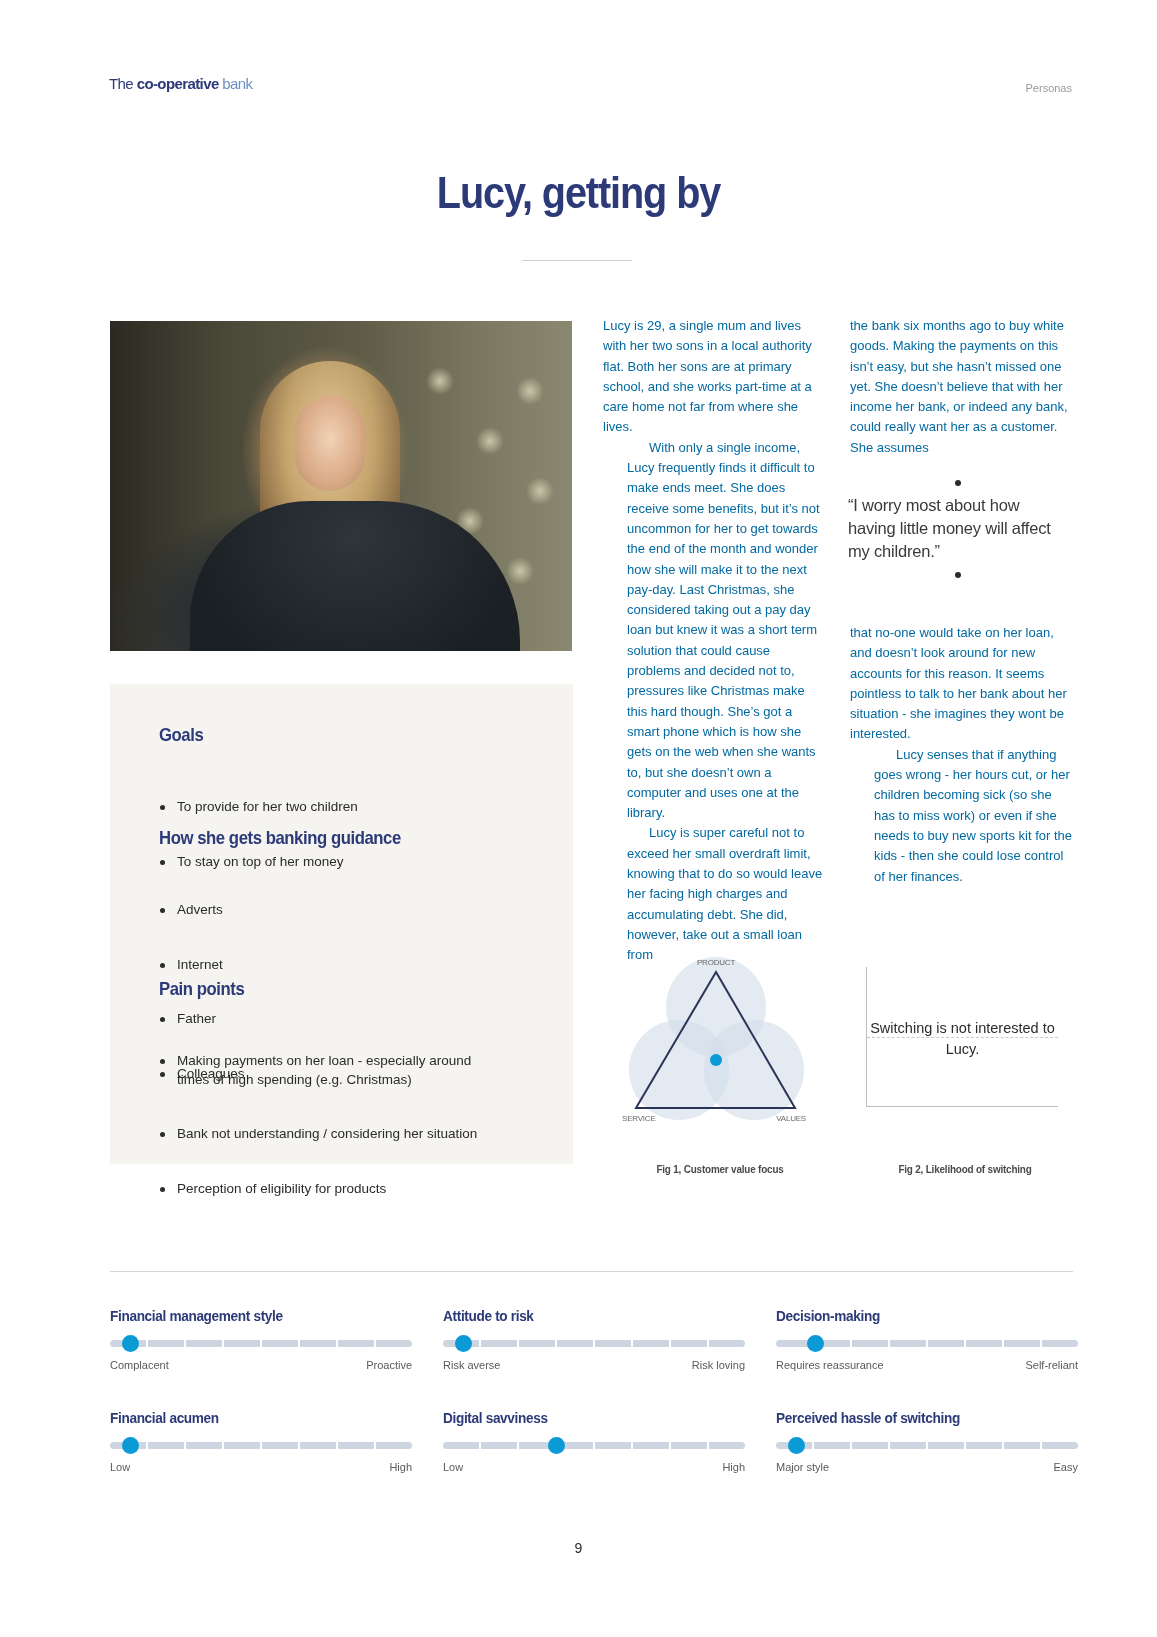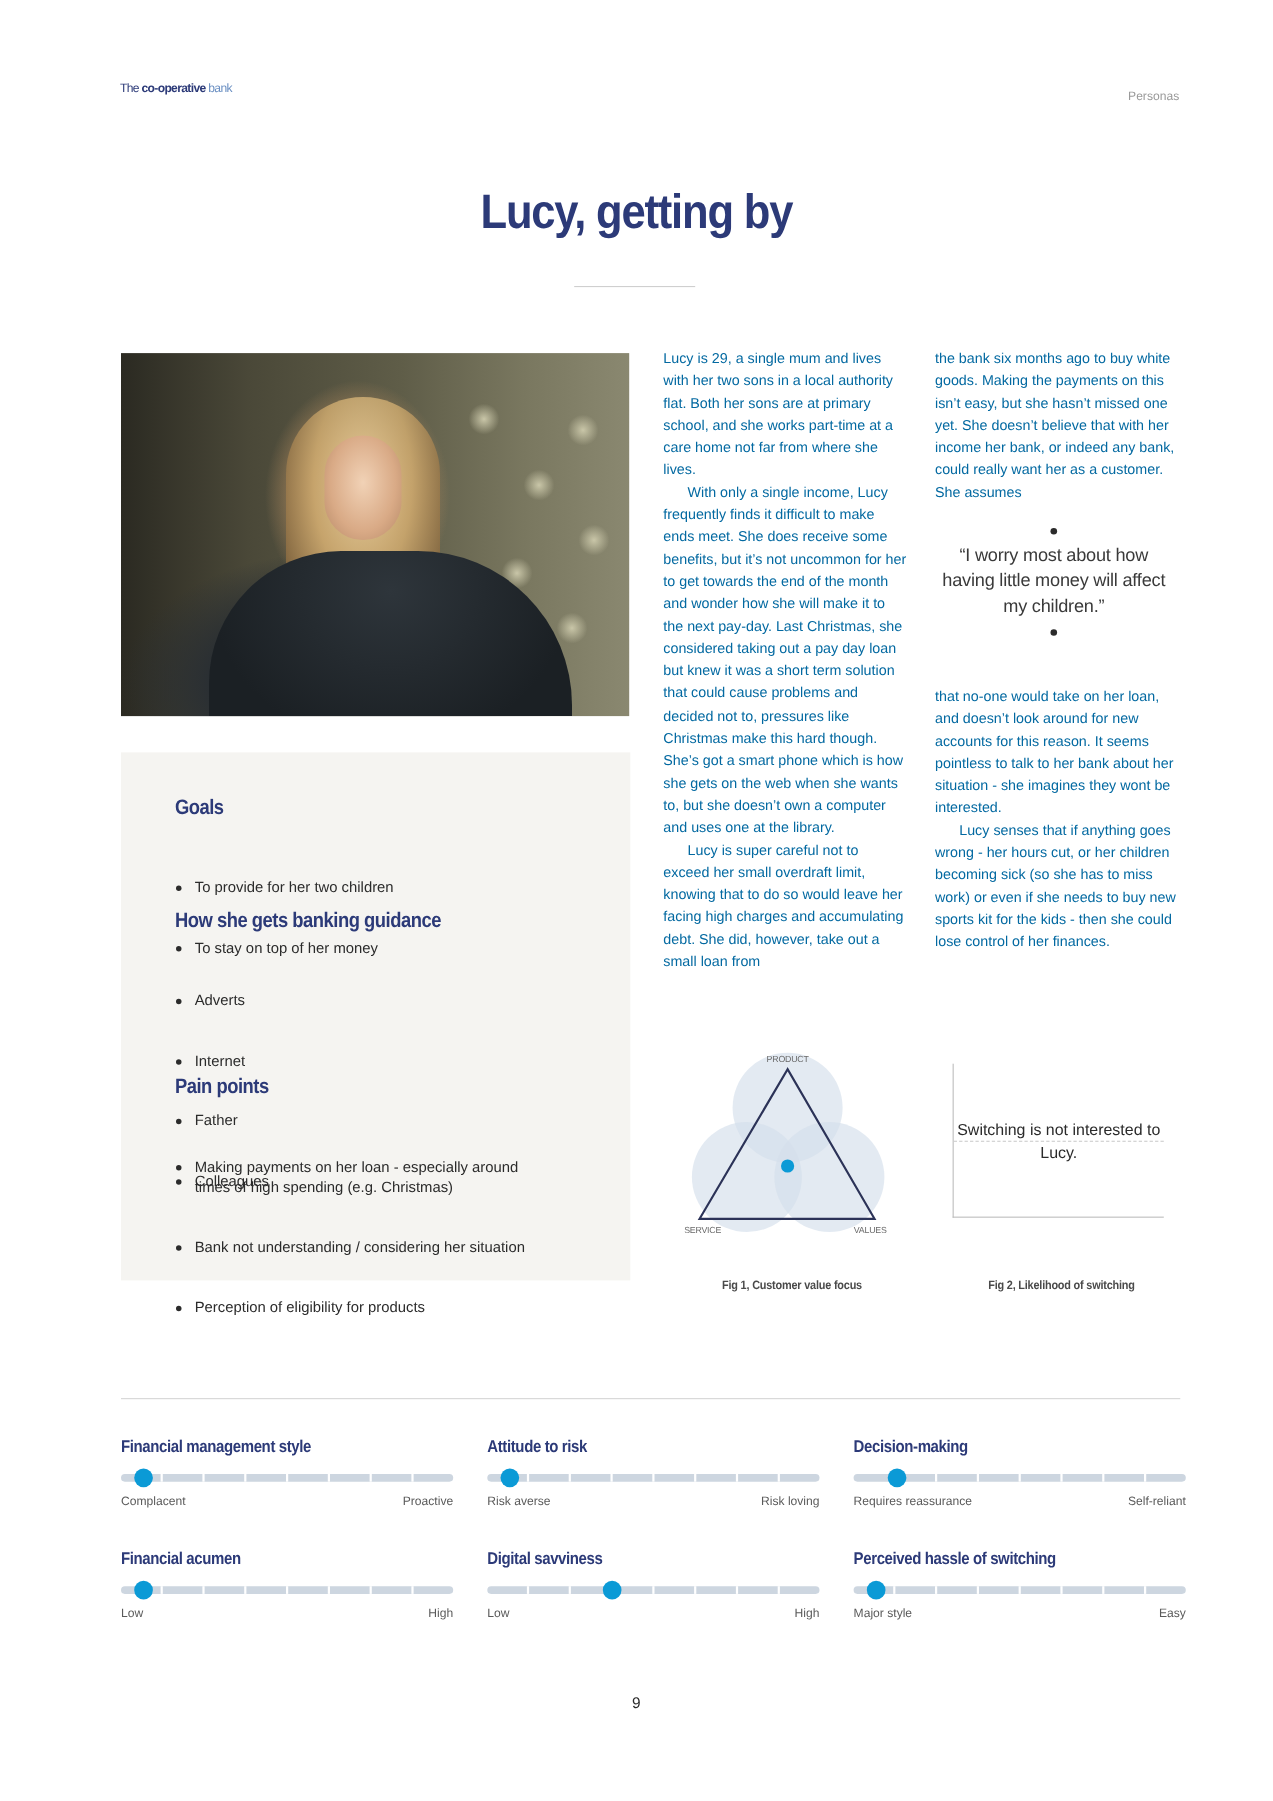--- a/index.html
+++ b/index.html
@@ -1,20 +1,20 @@
 <!DOCTYPE html>
 <html><head>
 <meta charset="utf-8">
 <style>
   * { box-sizing: border-box; margin: 0; padding: 0; }
   html, body { width: 1157px; height: 1637px; background: #ffffff; }
   body { position: relative; font-family: "Liberation Sans", sans-serif; color: #2b2b2b; overflow: hidden; }
 
   
-  .logo { position: absolute; left: 109px; top: 75px; font-size: 11px; letter-spacing: -0.6px; color: #2c3a78; }
+  .logo { position: absolute; left: 109px; top: 75px; font-size: 15px; letter-spacing: -0.6px; color: #2c3a78; }
   .logo .the { font-weight: 400; }
   .logo .coop { font-weight: 700; }
   .logo .bank { font-weight: 400; color: #6a8fc2; }
   .section-label { position: absolute; right: 85px; top: 82px; font-size: 11px; color: #9a9a9a; }
 
   .page-title { position: absolute; left: 0; width: 1157px; top: 168px; text-align: center; font-size: 44px; font-weight: 700; color: #2c3a78; letter-spacing: -1.2px; transform: scaleX(0.9); }
   .title-rule { position: absolute; left: 522px; top: 260px; width: 110px; height: 1px; background: #cfcfcf; }
 
   
   .photo { position: absolute; left: 110px; top: 321px; width: 462px; height: 330px; overflow: hidden;
@@ -36,23 +36,23 @@
   
   .panel { position: absolute; left: 110px; top: 684px; width: 463px; height: 480px; background: #f5f4f1; }
   .panel h2 { position: absolute; left: 49px; font-size: 19px; font-weight: 700; color: #2c3a78; letter-spacing: -0.5px; transform: scaleX(0.88); transform-origin: left center; white-space: nowrap; }
   .panel ul { position: absolute; left: 49px; list-style: none; font-size: 13.5px; color: #2b2b2b; width: 340px; }
   .panel li { position: relative; padding-left: 18px; line-height: 18.5px; margin-bottom: 4px; margin-top: 36px; }
   .panel li::before { content: ""; position: absolute; left: 1px; top: 7px; width: 5px; height: 5px; border-radius: 50%; background: #2b2b2b; }
 
   
   .col { position: absolute; width: 222px; font-size: 13px; line-height: 20.3px; color: #0369a1; }
   .col p { text-indent: 0; }
-  .col p.indent { text-indent: 22px; }
-
-  .quote { position: absolute; left: 848px; top: 480px; width: 220px; text-align: center; }
+  .col p.indent { text-indent: 22px; margin-left: 24px; }
+
+  .quote { position: absolute; left: 848px; top: 480px; width: 220px; text-align: left; }
   .quote .dot { width: 6px; height: 6px; border-radius: 50%; background: #2b2b2b; margin: 0 auto; }
   .quote p { font-size: 16.5px; line-height: 23px; color: #3a3a3a; font-weight: 300; margin: 8px 0 9px; letter-spacing: -0.2px; }
 
   
   .fig1 { position: absolute; left: 613px; top: 948px; width: 200px; height: 190px; }
   .fig-caption { position: absolute; font-size: 11px; font-weight: 700; color: #4a4a4a; letter-spacing: -0.2px; white-space: nowrap; transform: scaleX(0.9); transform-origin: center; }
   .fig-label { font-size: 8px; fill: #6a6a6a; font-family: "Liberation Sans", sans-serif; letter-spacing: -0.2px; }
 
   
   .fig2 { position: absolute; left: 866px; top: 967px; width: 192px; height: 140px; border-left: 1px solid #bdbdbd; border-bottom: 1px solid #bdbdbd; }

